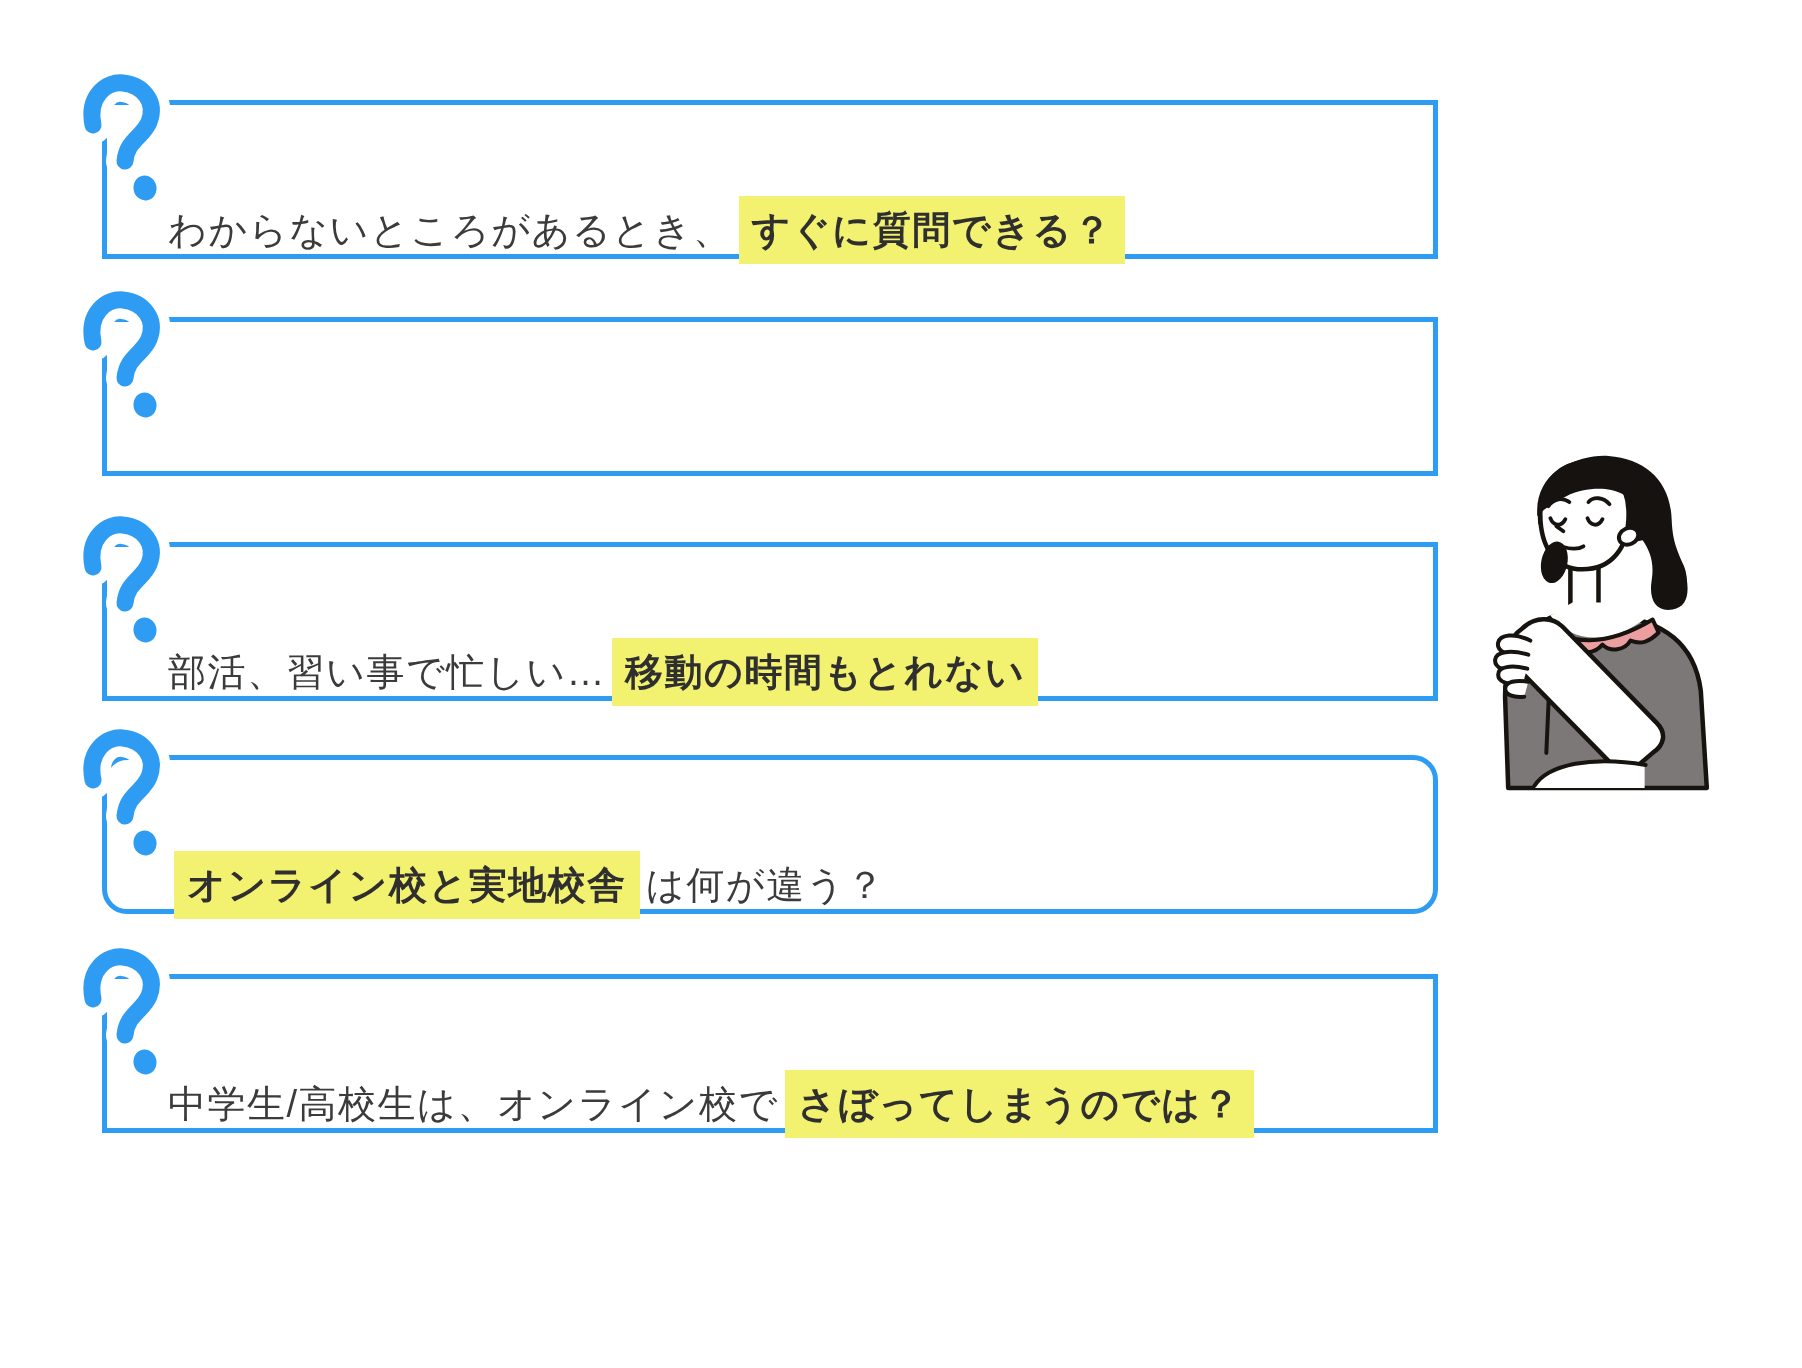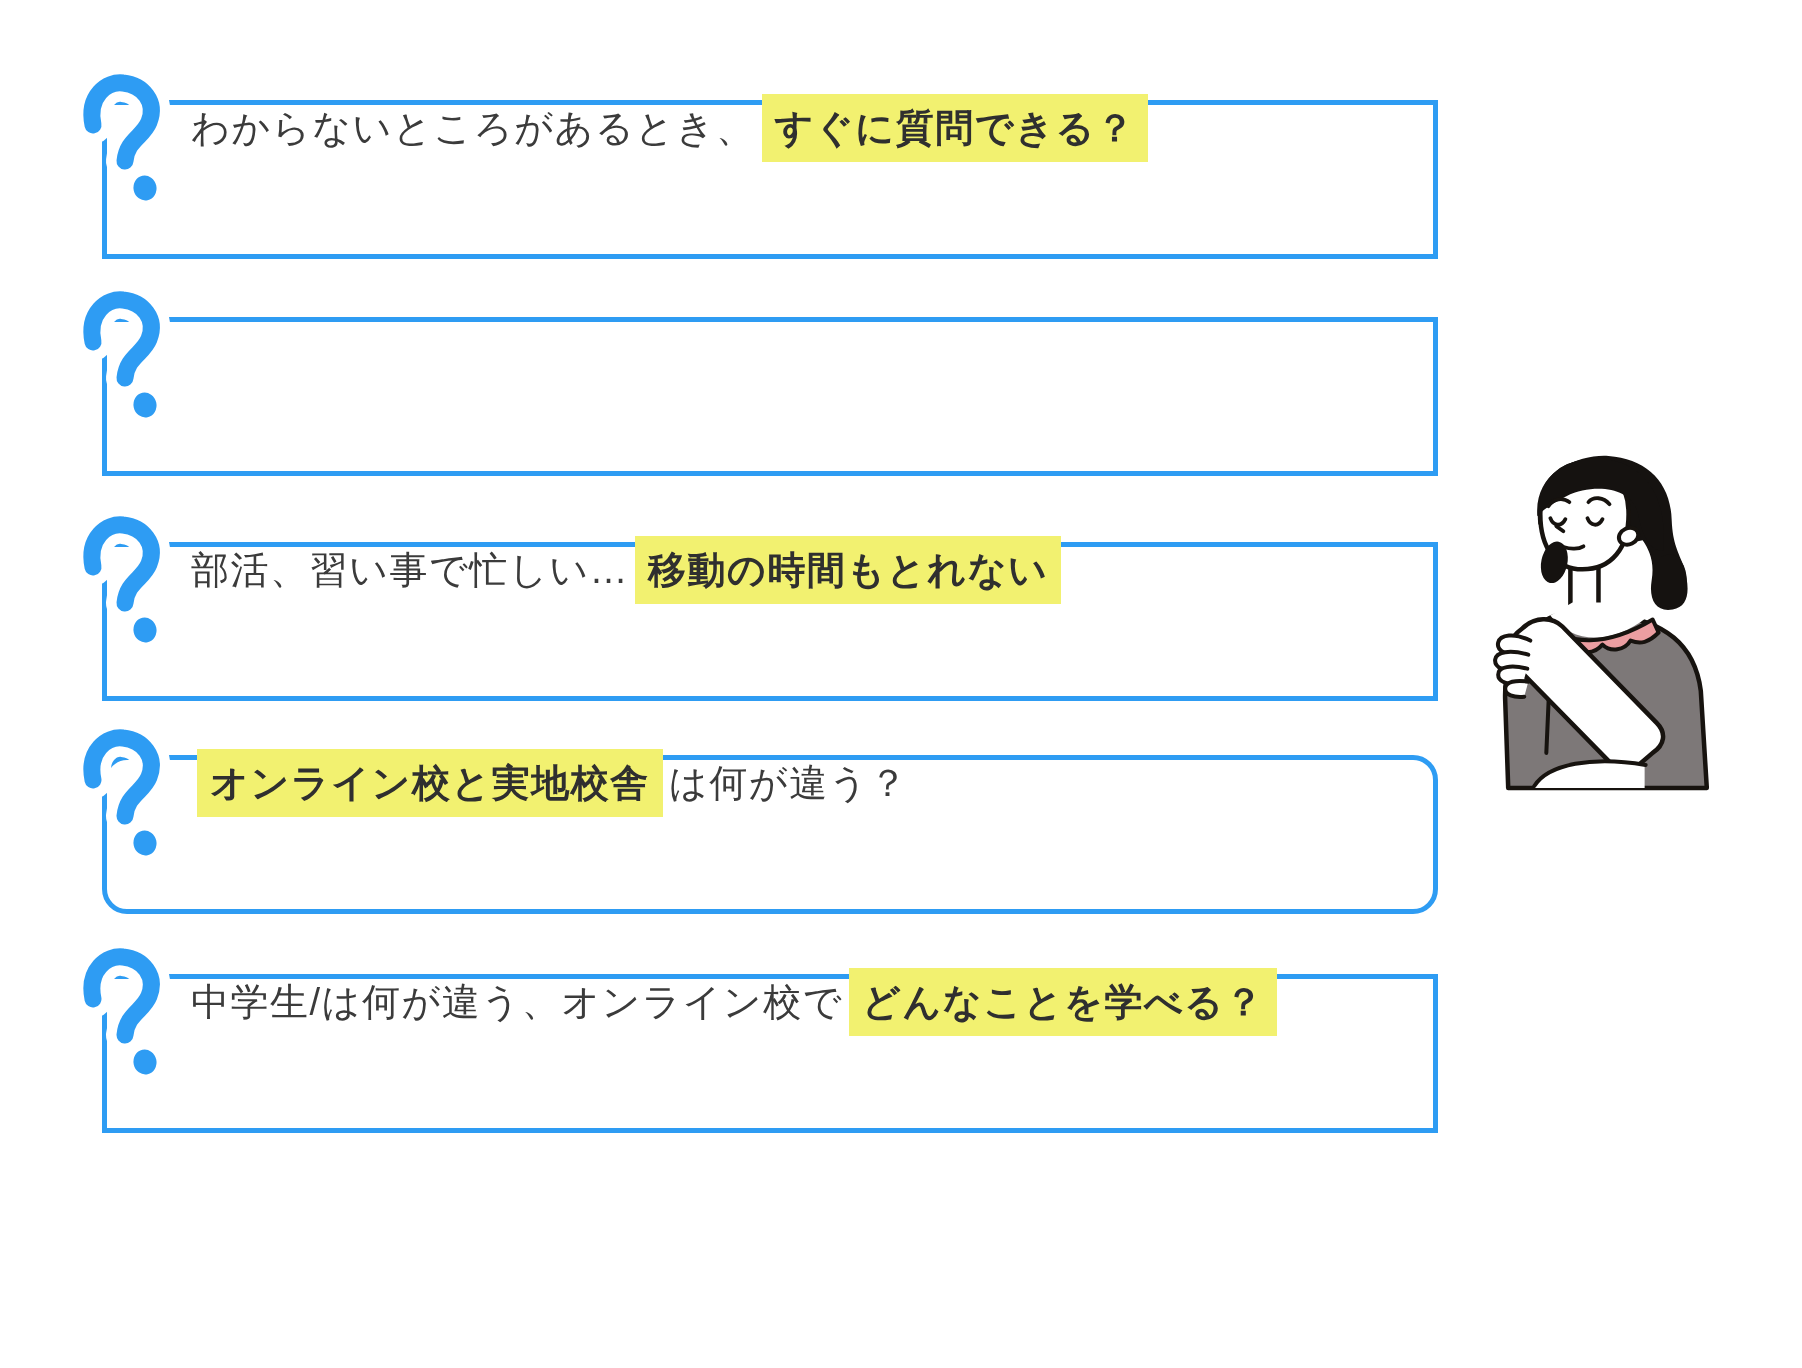--- a/index.html
+++ b/index.html
@@ -10,22 +10,22 @@
     overflow:hidden;
   }
   .qbox{
     position:absolute;
     left:102px;
     width:1336px;
     height:159px;
     border:5px solid var(--accent-blue,#2E9CF3);
     background:#ffffff;
     display:flex;
-    align-items:flex-start;
-    padding-left:84px;
+    align-items:flex-end;
+    padding-left:61px;
   }
   .qbox.b1{ top:100px; }
   .qbox.b2{ top:317px; }
   .qbox.b3{ top:542px; }
   .qbox.b4{ top:755px;border-radius:25px; }
   .qbox.b5{ top:974px; }
   .qm-wrap{
     position:absolute;
     left:-24px;
     top:-27px;
@@ -106,21 +106,21 @@
   </div>
   <p class="qtext"><span class="hl">オンライン校と実地校舎</span><span class="plain">は何が違う？</span></p>
 </div>
 
 <div class="qbox b5">
   <div class="qm-wrap">
     <svg class="qm" viewBox="0 0 92 138" width="92" height="138">
         <use href="#qmark-shape"></use>
       </svg>
   </div>
-  <p class="qtext"><span class="plain">中学生/は何が違う、オンライン校で</span><span class="hl">どんなことを学べる？</span></p>
+  <p class="qtext"><span class="plain">中学生/高校生は、オンライン校で</span><span class="hl">さぼってしまうのでは？</span></p>
 </div>
 
 <div class="woman-wrap">
   <svg viewBox="0 0 225 335" width="226" height="336" aria-hidden="true">
 
     <path d="M46 72 C40 20 86 2 116 4 C154 7 178 30 179 68 C180 92 186 100 191 114 C198 138 196 154 180 157 C163 160 156 147 159 128 C162 110 157 98 150 88 C120 95 75 95 46 72 Z" style="fill:var(--hair-black,#151210)"></path>
     <ellipse cx="177" cy="128" rx="17" ry="26" style="fill:var(--hair-black,#151210)"></ellipse>
 
     <rect x="78" y="100" width="28" height="56" fill="#ffffff"></rect>
     <path d="M78 104 L78 154 M106 104 L106 154" fill="none" style="stroke:var(--outline-black,#17130F)" stroke-width="4.5"></path>

